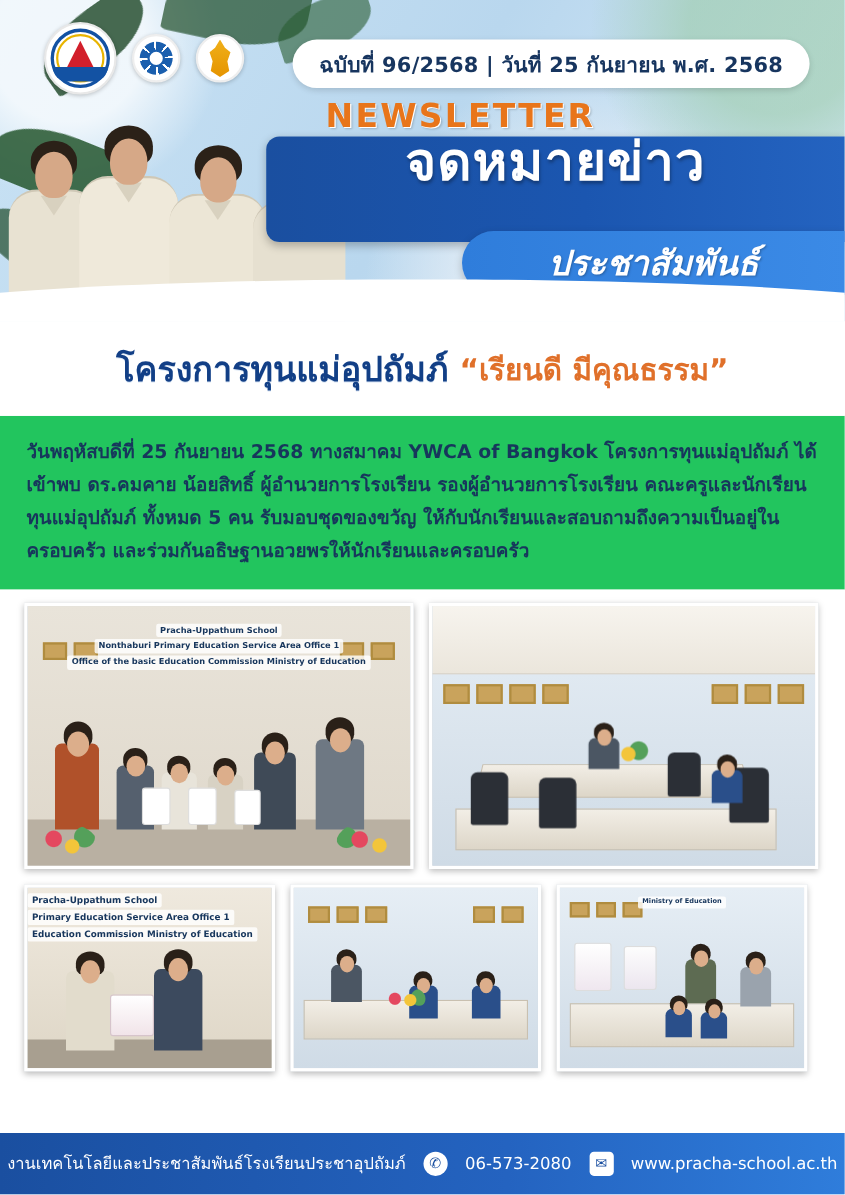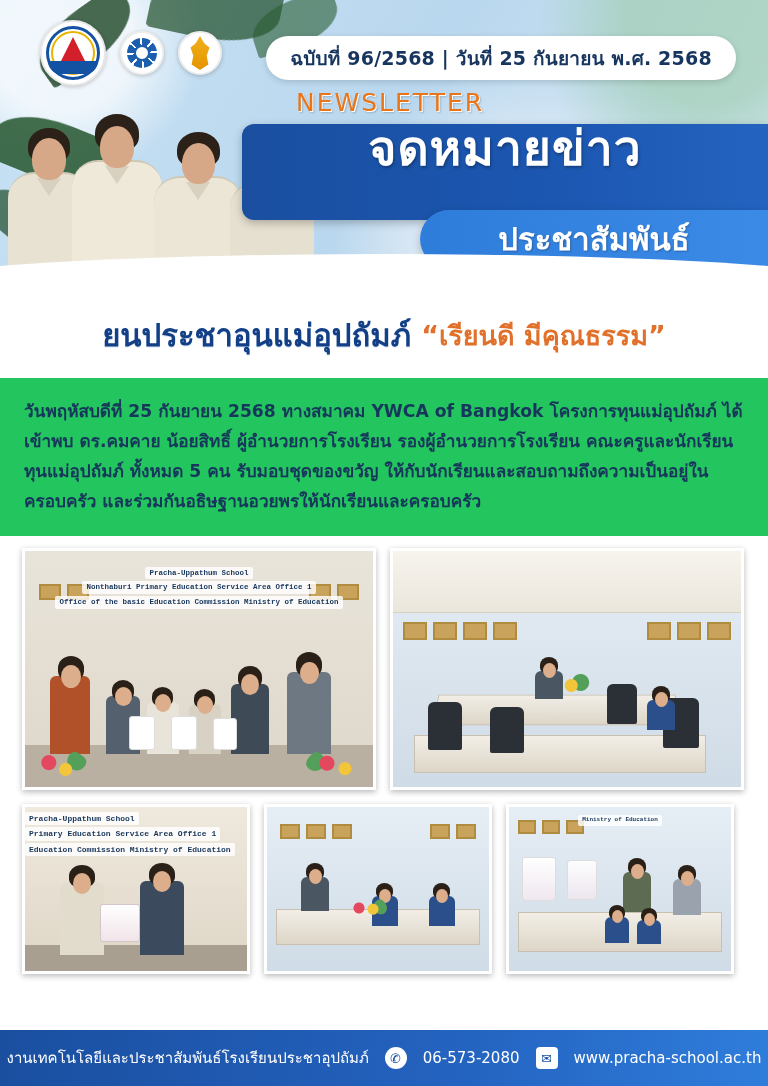--- a/index.html
+++ b/index.html
@@ -187,22 +187,22 @@
     font-weight: bold;
     color: #17355f;
     letter-spacing: .2px;
   }
 
   
   .newsletter-word {
     position: absolute;
     top: 88px;
     left: 296px;
-    font-size: 25px;
-    font-weight: normal;
+    font-size: 30px;
+    font-weight: bold;
     letter-spacing: 2px;
     color: #e8751a;
     text-shadow: 1px 1px 0 #ffffff, 2px 2px 2px rgba(0,0,0,0.18);
     z-index: 7;
     text-align: right;
   }
 
   
   .banner-main {
     position: absolute;
@@ -232,20 +232,21 @@
     left: 420px;
     width: 348px;
     height: 58px;
     background: linear-gradient(90deg, #2f7ddb 0%, #3b8ae6 100%);
     border-radius: 30px 0 0 30px;
     box-shadow: 0 3px 8px rgba(0,0,0,0.22);
     display: flex;
     align-items: center;
     justify-content: center;
     z-index: 7;
+    font-style: italic;
   }
   .banner-sub-text {
     color: #ffffff;
     font-size: 31px;
     font-weight: bold;
     text-shadow: 1px 1px 2px rgba(0,0,0,0.25);
   }
 
   
   .header-wave {
@@ -341,21 +342,21 @@
   .flower { position:absolute; border-radius:50%; }
   .kid { position:absolute; }
   .kid .k-head { position:absolute; border-radius:50%; background:#dcae8b; }
   .kid .k-hair { position:absolute; border-radius:50% 50% 35% 35%; background:#2a2018; }
   .kid .k-body { position:absolute; bottom:0; border-radius:6px 6px 0 0; }
   .bag { position:absolute; background:#ffffff; border:1px solid #ddd; border-radius:3px;}
   .banner-overlay {
     position:absolute; top:6%; left:6%; right:6%;
     text-align:center; color:#17365c; font-size:7.5px; font-weight:bold; line-height:1.45;
   }
-  .banner-overlay .ln { background: rgba(255,255,255,0.82); display:inline-block; padding:1px 4px; margin:1px 0; border-radius:2px;font-family:Liberation Mono, monospace;}
+  .banner-overlay .ln { background: rgba(255,255,255,0.82); display:inline-block; padding:1px 4px; margin:1px 0; border-radius:2px;}
   .ph3 .banner-overlay { font-size:8px; top:2%; left:0; right:auto; text-align:left; }
 
   
   .footer {
     position: absolute;
     bottom: 0;
     left: 0;
     width: 768px;
     height: 56px;
     background: linear-gradient(90deg, #1a4fa0 0%, #2463c0 60%, #2f7ddb 100%);
@@ -446,21 +447,21 @@
       <span class="banner-main-text">จดหมายข่าว</span>
     </div>
     <div class="banner-sub">
       <span class="banner-sub-text">ประชาสัมพันธ์</span>
     </div>
 
     <div class="header-wave"></div>
   </div>
 
   <div class="title-band">
-    <span class="title-text">ยนประชาอุนแม่อุปถัมภ์</span>
+    <span class="title-text">โครงการทุนแม่อุปถัมภ์</span>
     <span class="title-quote">“เรียนดี มีคุณธรรม”</span>
   </div>
 
   <div class="body-section">
     <p class="body-text">วันพฤหัสบดีที่ 25 กันยายน 2568 ทางสมาคม YWCA of Bangkok โครงการทุนแม่อุปถัมภ์ ได้เข้าพบ ดร.คมคาย น้อยสิทธิ์ ผู้อำนวยการโรงเรียน รองผู้อำนวยการโรงเรียน คณะครูและนักเรียนทุนแม่อุปถัมภ์ ทั้งหมด 5 คน รับมอบชุดของขวัญ ให้กับนักเรียนและสอบถามถึงความเป็นอยู่ในครอบครัว และร่วมกันอธิษฐานอวยพรให้นักเรียนและครอบครัว</p>
   </div>
 
   <div class="photos">
     <div class="row-top">
 

